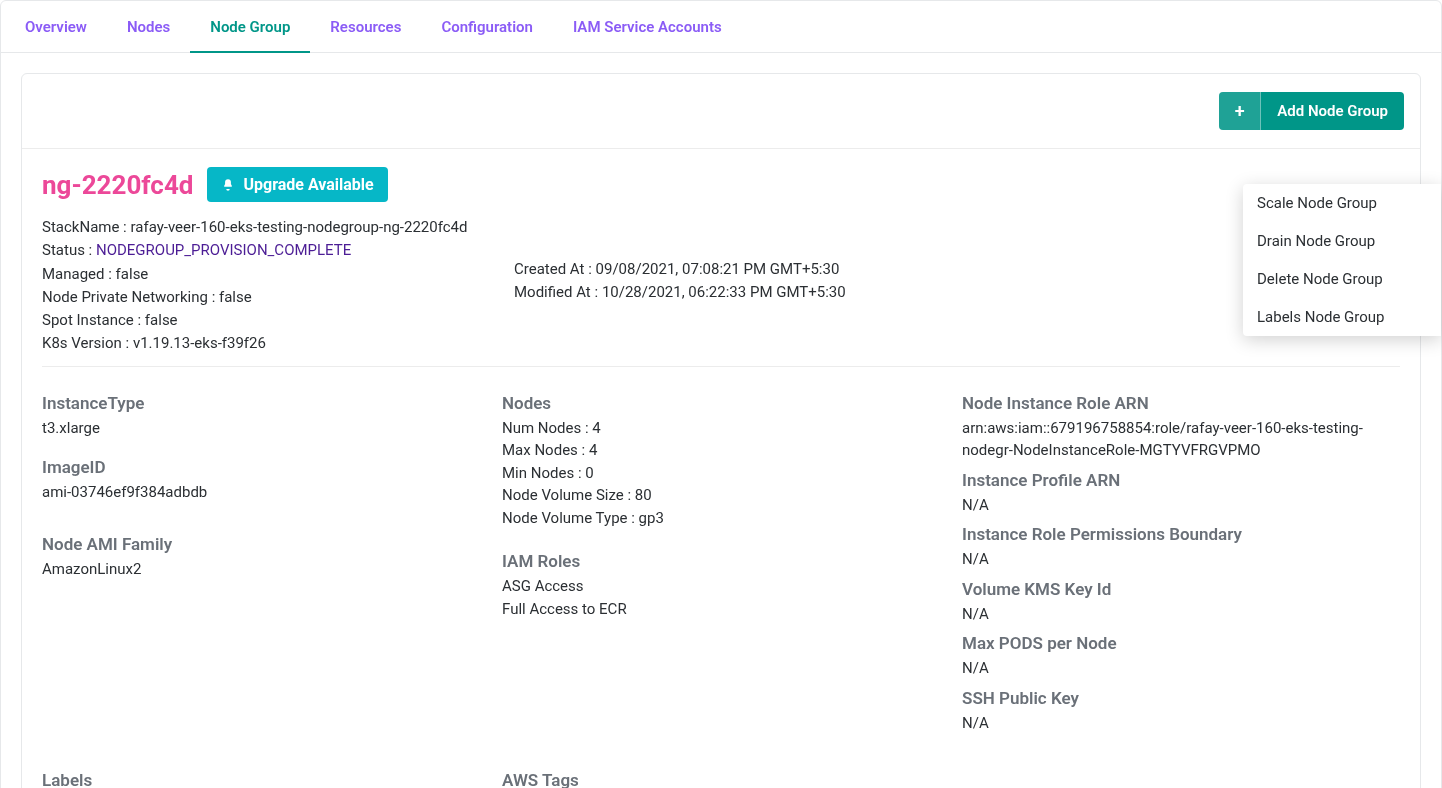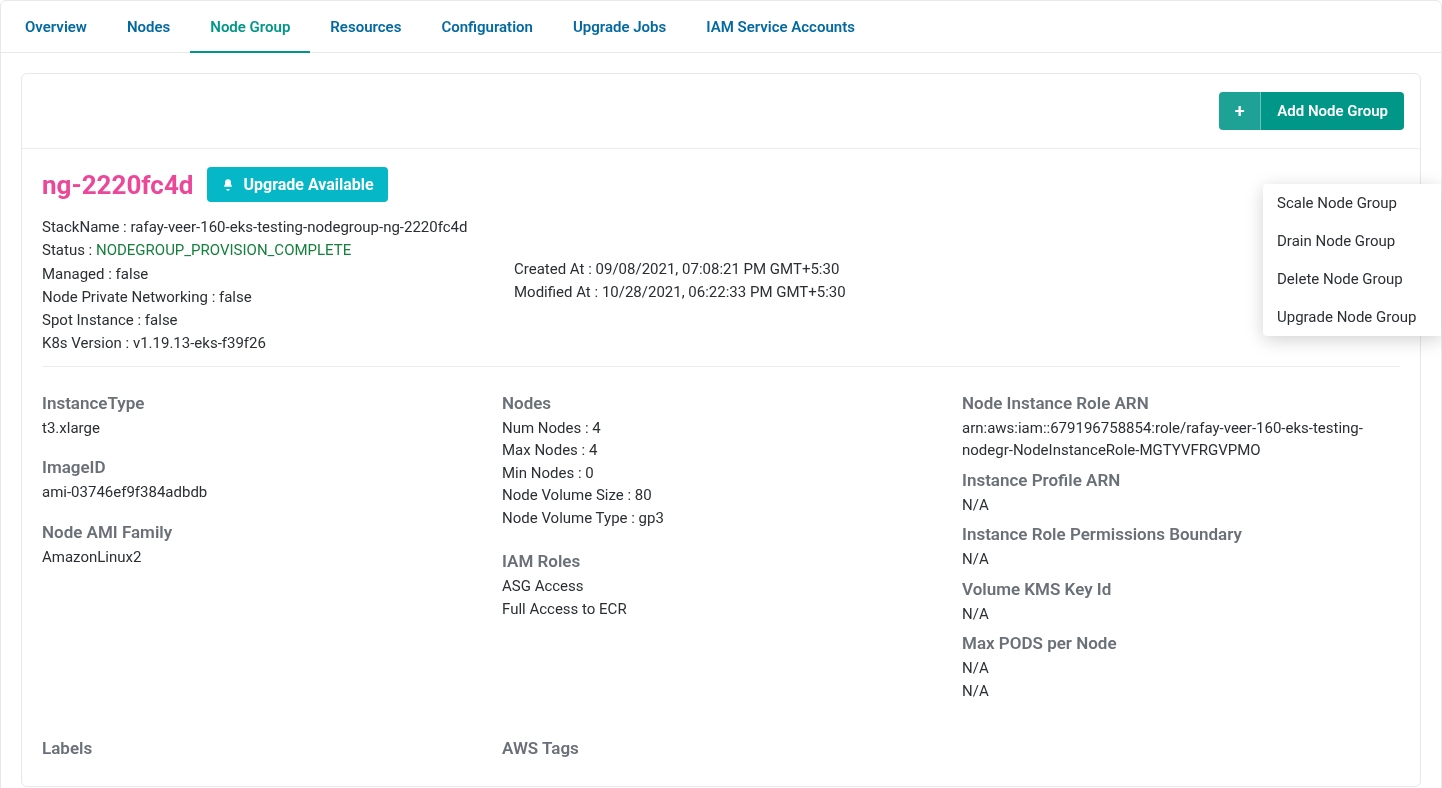--- a/index.html
+++ b/index.html
@@ -24,21 +24,21 @@
   .tabs {
     display: flex;
     align-items: stretch;
     padding: 0 4px;
     border-bottom: 1px solid #e6e8ea;
   }
   .tab {
     padding: 17px 20px 16px;
     font-weight: 600;
     font-size: 15px;
-    color: #0369a1;
+    color: #8b5cf6;
     cursor: pointer;
     position: relative;
   }
   .tab.active {
     color: #009688;
     text-align: right;
   }
   .tab.active::after {
     content: "";
     position: absolute;
@@ -121,21 +121,21 @@
 
   .meta-grid {
     display: grid;
     grid-template-columns: 460px 1fr 80px;
     gap: 12px;
     border-bottom: 1px solid #ececec;
     padding-bottom: 10px;
     margin-bottom: 16px;
   }
   .meta-col { line-height: 1.55; font-size: 15px; }
-  .status-value { color: #15803d; }
+  .status-value { color: #4c1d95; }
 
   .sections {
     display: grid;
     grid-template-columns: 460px 460px 1fr;
     row-gap: 0;
     align-items: start;
   }
 
   .sec-heading {
     font-size: 17px;
@@ -155,21 +155,21 @@
     display: grid;
     grid-template-columns: 460px 460px 1fr;
     margin-top: 26px;
   }
 
   
   .action-menu {
     position: absolute;
     top: 183px;
     right: 0px;
-    width: 178px;
+    width: 198px;
     background: #fff;
     border-radius: 4px 0 0 4px;
     box-shadow: 0 4px 18px rgba(0,0,0,.18);
     overflow: hidden;
     z-index: 5;
   }
   .action-item {
     padding: 10px 14px;
     font-size: 15px;
     color: #2b2f33;
@@ -181,21 +181,20 @@
 <body>
 
 <div class="page">
 
   <div class="tabs">
     <div class="tab">Overview</div>
     <div class="tab">Nodes</div>
     <div class="tab active">Node Group</div>
     <div class="tab">Resources</div>
     <div class="tab">Configuration</div>
-    <div class="tab">Upgrade Jobs</div>
     <div class="tab">IAM Service Accounts</div>
   </div>
 
   <div class="card">
     <div class="toolbar-row">
       <div class="add-btn">
         <span class="plus">+</span>
         <span class="label">Add Node Group</span>
       </div>
     </div>
@@ -261,21 +260,21 @@
 
       <div class="sections">
 
         <div>
           <div class="sec-heading">InstanceType</div>
           <div class="sec-value">t3.xlarge</div>
 
           <div class="sec-heading" style="margin-top:18px">ImageID</div>
           <div class="sec-value">ami-03746ef9f384adbdb</div>
 
-          <div class="sec-heading" style="margin-top:18px">Node AMI Family</div>
+          <div class="sec-heading" style="margin-top:30px">Node AMI Family</div>
           <div class="sec-value">AmazonLinux2</div>
         </div>
 
         <div>
           <div class="sec-heading">Nodes</div>
           <div class="sec-item">Num Nodes : 4</div>
           <div class="sec-item">Max Nodes : 4</div>
           <div class="sec-item">Min Nodes : 0</div>
           <div class="sec-item">Node Volume Size :  80</div>
           <div class="sec-item">Node Volume Type :  gp3</div>
@@ -294,20 +293,21 @@
 
           <div class="sec-heading">Instance Role Permissions Boundary</div>
           <div class="sec-value">N/A</div>
 
           <div class="sec-heading">Volume KMS Key Id</div>
           <div class="sec-value">N/A</div>
 
           <div class="sec-heading">Max PODS per Node</div>
           <div class="sec-value">N/A</div>
 
+          <div class="sec-heading">SSH Public Key</div>
           <div class="sec-value">N/A</div>
         </div>
       </div>
 
       <div class="bottom-row">
         <div>
           <div class="sec-heading">Labels</div>
 
         </div>
         <div>
@@ -317,16 +317,16 @@
         <div></div>
       </div>
 
     </div>
   </div>
 
   <div class="action-menu">
     <div class="action-item">Scale Node Group</div>
     <div class="action-item">Drain Node Group</div>
     <div class="action-item">Delete Node Group</div>
-    <div class="action-item">Upgrade Node Group</div>
+    <div class="action-item">Labels Node Group</div>
   </div>
 
 </div>
 
 </body></html>

